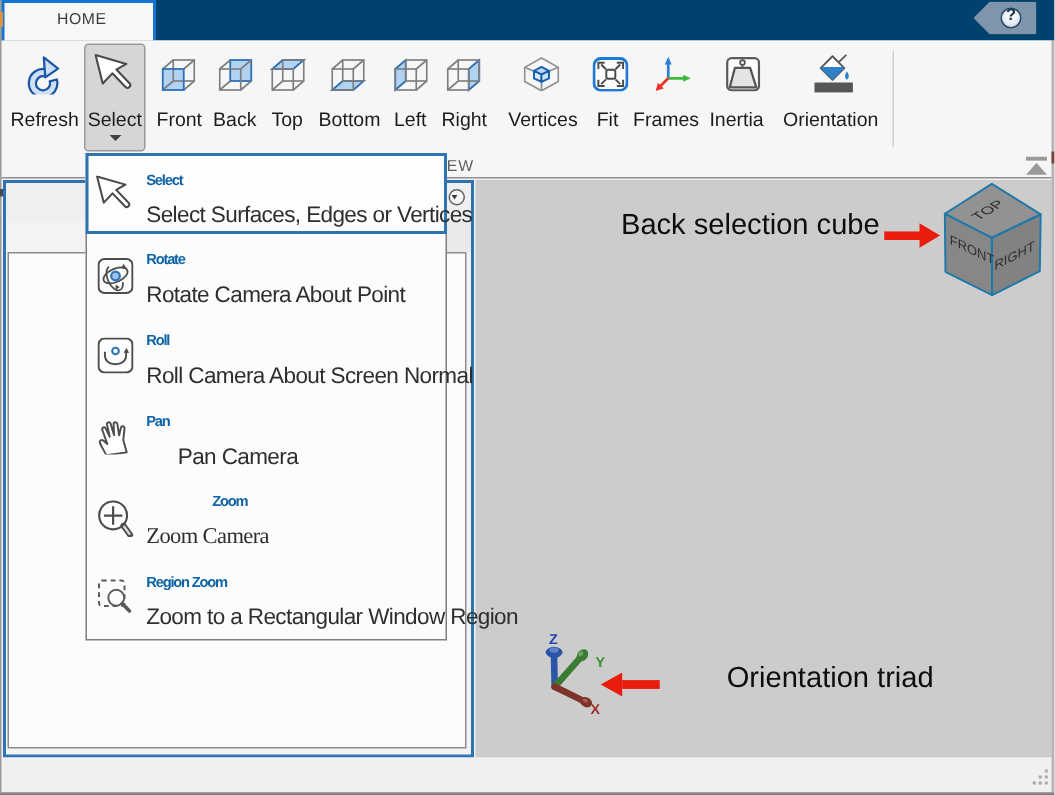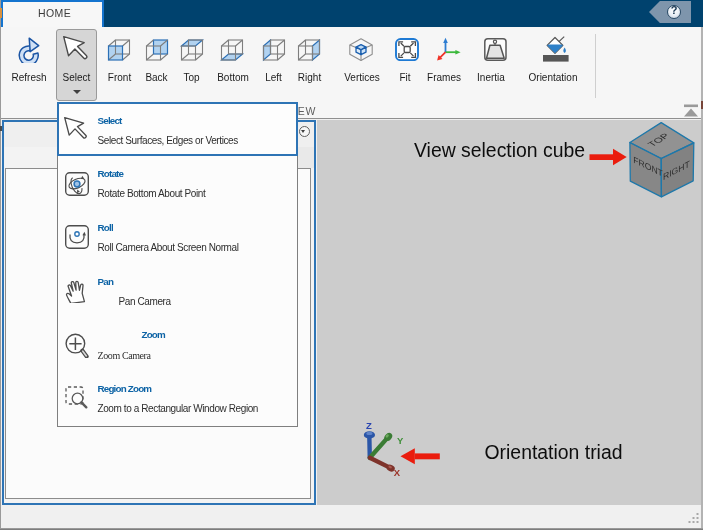--- a/index.html
+++ b/index.html
@@ -13,21 +13,21 @@
   #tabtxt{left:3px;top:7px;width:103px;text-align:center;font-size:10.5px;color:#3a3a3a;letter-spacing:0.4px;}
   #helpwrap{left:649px;top:1px;width:42px;height:22px;background:#7e95ac;
      clip-path:polygon(0 50%,26% 0,100% 0,100% 100%,26% 100%);}
   #helpbtn{left:667px;top:5px;width:14px;height:14px;border-radius:50%;
      background:radial-gradient(circle at 50% 35%,#ffffff 0%,#e8eef5 55%,#b9c6d4 100%);
      border:1px solid #2a4a66;box-sizing:border-box;}
   #helpq{left:667px;top:4px;width:14px;text-align:center;font-size:11px;font-weight:bold;color:#16344f;}
   
   #ribbon{left:1px;top:27px;width:700px;height:92px;background:#f6f6f6;}
   #ribbonline{left:1px;top:118px;width:700px;height:1.2px;background:#8f8f8f;}
-  .rlabel{top:71.5px;height:13px;font-size:10px;color:#1c1c1c;text-align:center;letter-spacing:0px;}
+  .rlabel{top:71.5px;height:13px;font-size:13px;color:#1c1c1c;text-align:center;letter-spacing:0px;}
   #selbtn{left:55.5px;top:29px;width:41px;height:72px;background:#d6d6d6;
       border:1px solid #9a9a9a;border-radius:3px;box-sizing:border-box;}
   #seltri{left:72.5px;top:90px;width:0;height:0;border-left:4px solid transparent;
       border-right:4px solid transparent;border-top:4.5px solid #404040;}
   #sep1{left:595px;top:34px;width:1px;height:64px;background:#cfcfcf;}
   #viewlabel{left:265px;top:104.5px;width:51px;font-size:10.5px;color:#5e5e5e;text-align:right;letter-spacing:0.6px;}
   
   #viewport{left:317px;top:120px;width:384px;height:385px;background:#cccccc;}
   #rightedge{left:701px;top:27px;width:2px;height:501px;background:#b3b3b3;}
   #leftedge{left:0;top:0;width:1px;height:530px;background:#9a9a9a;}
@@ -47,21 +47,21 @@
   
   #art1{left:0;top:8px;width:1.5px;height:10px;background:#d9913e;}
   #art2{left:0;top:126px;width:2px;height:5px;background:#4a4a4a;}
   #art3{left:700.5px;top:100.5px;width:2.5px;height:8.5px;background:#77453a;}
   
   #menu{z-index:20;left:56.5px;top:101.5px;width:241px;height:325px;background:#fcfcfc;
      border:1px solid #7f7f7f;box-sizing:border-box;}
   #mhl{z-index:21;left:56.5px;top:101.5px;width:241px;height:54px;background:#fdfdfd;
      border:2px solid #2e74b5;box-sizing:border-box;}
   .mtitle{z-index:30;left:97.5px;font-size:9.8px;font-weight:bold;color:#0d63a5;letter-spacing:-0.8px;}
-  .msub{z-index:30;left:97.5px;font-size:10px;color:#2e2e2e;letter-spacing:-0.4px;}
+  .msub{z-index:30;left:97.5px;font-size:15px;color:#2e2e2e;letter-spacing:-0.4px;}
   
   .ann{font-size:19.4px;color:#0d0d0d;letter-spacing:0px;}
   #ann1{left:414px;top:138.8px;}
   #ann2{left:444.5px;top:441.4px;margin-left:40px;}
 </style>
 </head>
 <body>
 
 <div class="abs" id="titlebar"></div>
 <div class="abs" id="tab"></div>
@@ -320,24 +320,24 @@
   <text x="9" y="15.3" font-size="9.5" font-weight="bold" fill="#2743b0" font-family="Liberation Sans">Z</text>
   <text x="40" y="30.4" font-size="9.5" font-weight="bold" fill="#3f8f39" font-family="Liberation Sans">Y</text>
   <text x="36.7" y="62.2" font-size="9.5" font-weight="bold" fill="#9c3328" font-family="Liberation Sans">X</text>
 </svg>
 
 <div class="abs" id="menu"></div>
 <div class="abs" id="mhl"></div>
 <div class="abs mtitle" style="top:114.5px;">Select</div>
 <div class="abs msub" style="top:134.7px;">Select Surfaces, Edges or Vertices</div>
 <div class="abs mtitle" style="top:168.2px;">Rotate</div>
-<div class="abs msub" style="top:188.4px;">Rotate Bottom About Point</div>
+<div class="abs msub" style="top:188.4px;">Rotate Camera About Point</div>
 <div class="abs mtitle" style="top:221.9px;">Roll</div>
 <div class="abs msub" style="top:242.1px;">Roll Camera About Screen Normal</div>
 <div class="abs mtitle" style="top:275.6px;">Pan</div>
 <div class="abs msub" style="top:295.8px;padding-left:21px;">Pan Camera</div>
 <div class="abs mtitle" style="top:329.3px;margin-left:44px;">Zoom</div>
 <div class="abs msub" style="top:349.5px;font-family:Liberation Serif, serif;">Zoom Camera</div>
 <div class="abs mtitle" style="top:383.0px;">Region Zoom</div>
 <div class="abs msub" style="top:403.2px;">Zoom to a Rectangular Window Region</div>
 
-<div class="abs ann" id="ann1">View selection cube</div>
+<div class="abs ann" id="ann1">Back selection cube</div>
 <div class="abs ann" id="ann2">Orientation triad</div>
 
 </body></html>

